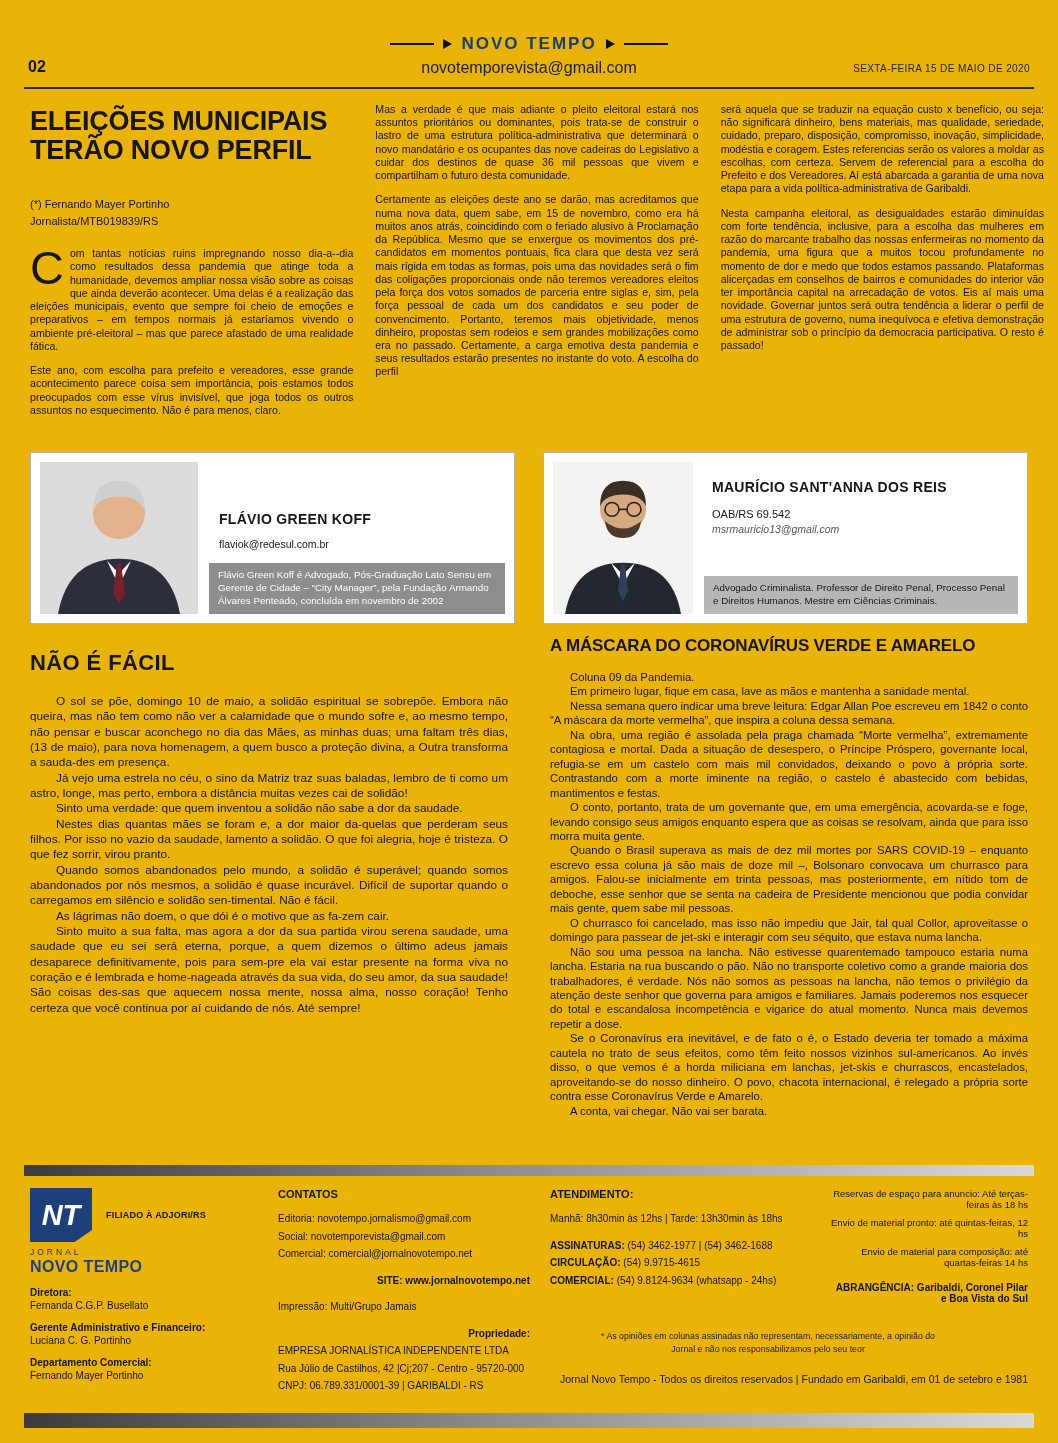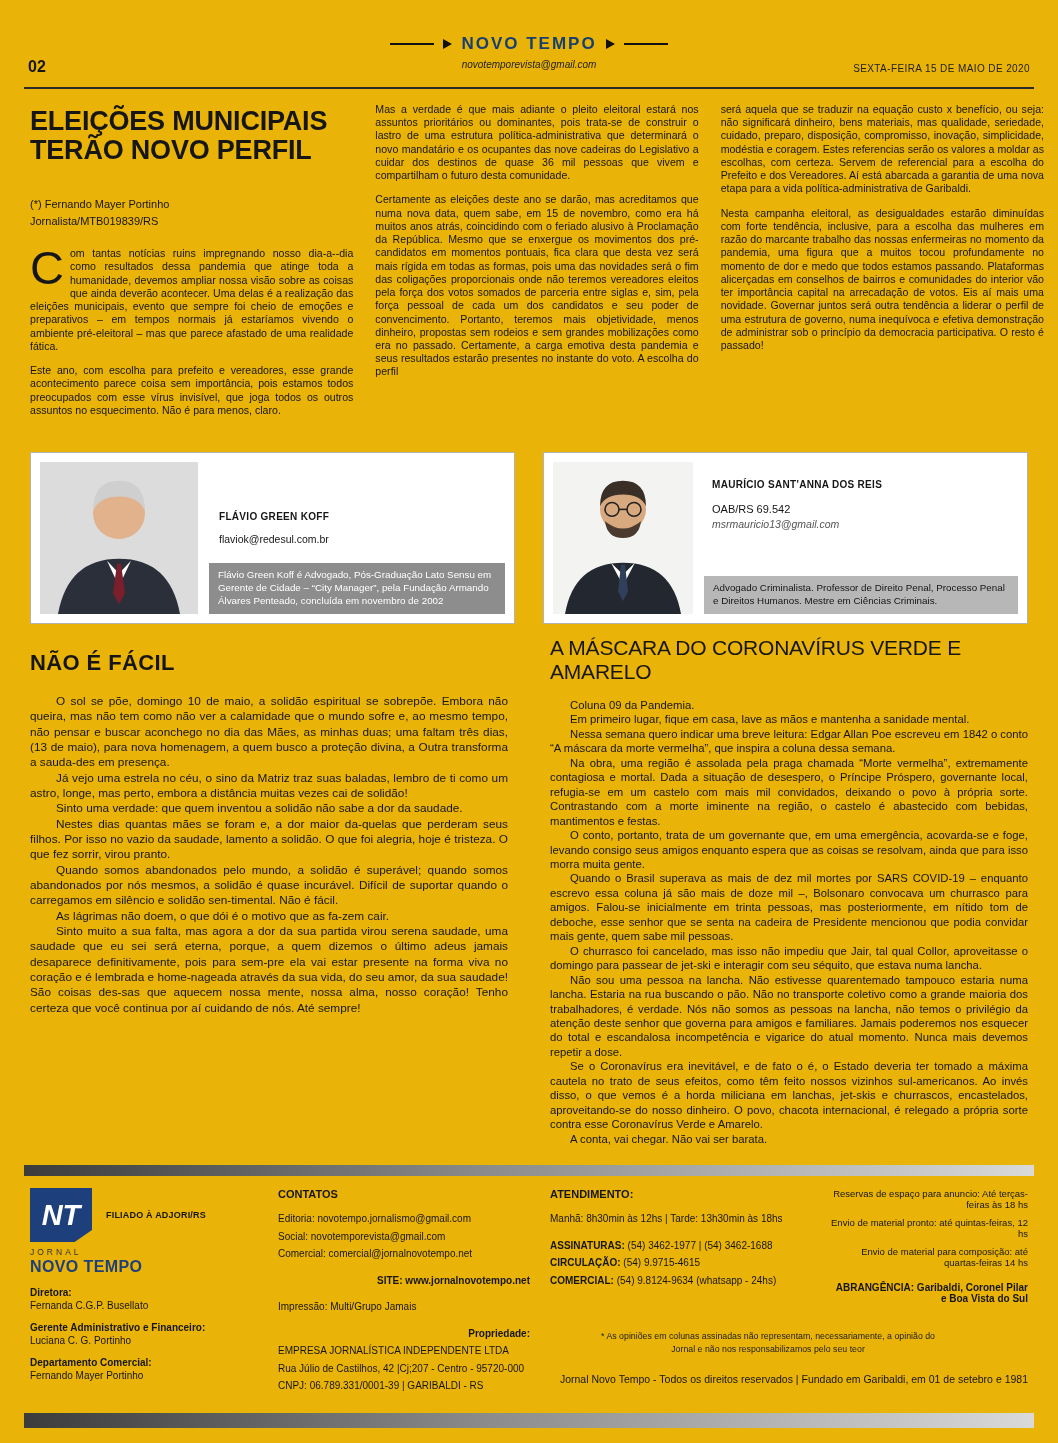--- a/index.html
+++ b/index.html
@@ -6,21 +6,21 @@
   .page{position:relative;width:1058px;height:1443px;margin:0 auto;background:#eab308;
         font-family:"Liberation Sans",sans-serif;color:#161616;overflow:hidden;}
 
   
   .masthead{position:absolute;top:0;left:0;right:0;height:92px;}
   .mast-center{position:absolute;top:34px;left:0;right:0;text-align:center;}
   .mast-title-row{display:flex;align-items:center;justify-content:center;gap:9px;}
   .mast-line{width:44px;height:2px;background:#111;}
   .tri-r{width:0;height:0;border-top:5px solid transparent;border-bottom:5px solid transparent;border-left:9px solid #111;}
   .mast-title{color:#17406f;font-weight:700;font-size:17px;letter-spacing:2px;}
-  .mast-email{font-size:10px;font-style:italic;margin-top:5px;color:#222;}
+  .mast-email{font-size:16px;margin-top:5px;color:#222;}
   .page-number{position:absolute;left:28px;top:58px;font-size:16px;font-weight:700;}
   .issue-date{position:absolute;right:28px;top:63px;font-size:10px;letter-spacing:.4px;color:#222;}
   .header-rule{position:absolute;left:24px;right:24px;top:87px;height:2px;background:#2b2b2b;}
 
   
   .article-elections{position:absolute;left:30px;right:14px;top:103px;height:346px;
                      display:flex;gap:22px;overflow:hidden;}
   .article-elections .col{flex:1;min-width:0;}
   .headline{font-size:27px;line-height:1.06;font-weight:700;letter-spacing:-.2px;margin:4px 0 32px;}
   .byline{font-size:11px;line-height:1.5;margin:0 0 18px;}
@@ -30,33 +30,33 @@
   
   .author-row{position:absolute;left:30px;right:30px;top:452px;height:172px;display:flex;gap:28px;}
   .author-box{flex:1;position:relative;border:1px solid #b3b3b3;background:#fff;}
   .photo{position:absolute;left:9px;top:9px;bottom:9px;}
   .photo svg{width:100%;height:100%;display:block;}
   .photo-flavio{width:158px;}
   .photo-mauricio{width:140px;}
   .ainfo{position:absolute;}
   .ainfo-flavio{left:188px;top:58px;}
   .ainfo-mauricio{left:168px;top:26px;}
-  .author-name{font-size:10px;font-weight:700;letter-spacing:.3px;}
+  .author-name{font-size:14px;font-weight:700;letter-spacing:.3px;}
   .author-email{font-size:10.5px;margin-top:11px;}
   .author-oab{font-size:11px;margin-top:13px;}
   .author-email-it{font-size:10.5px;font-style:italic;color:#555;margin-top:3px;}
   .caption{position:absolute;right:9px;bottom:9px;font-size:9.8px;line-height:1.32;padding:6px 9px;text-align:left;}
   .caption-flavio{left:178px;background:#8d8d8d;color:#fff;}
   .caption-mauricio{left:160px;background:#b7b7b7;color:#151515;}
 
   
   .bottom-articles{position:absolute;left:30px;right:30px;top:636px;height:522px;display:flex;gap:42px;overflow:hidden;}
   .bottom-articles article{flex:1;min-width:0;overflow:hidden;}
   .h-left{font-size:22px;font-weight:700;letter-spacing:.4px;margin:14px 0 18px;}
-  .h-right{font-size:21px;font-weight:400;letter-spacing:-.2px;margin:0 0 14px;}
+  .h-right{font-size:17px;font-weight:700;letter-spacing:-.2px;margin:0 0 14px;}
   .p-left{font-size:11.8px;line-height:1.3;text-indent:26px;text-align:justify;margin:0;}
   .p-right{font-size:11.3px;line-height:1.28;text-indent:20px;text-align:justify;margin:0;}
 
   
   .footer{position:absolute;left:0;right:0;top:1160px;height:283px;}
   .grad-bar{position:absolute;left:24px;right:24px;height:11px;
             background:linear-gradient(to right,#3c3c3c,#8a8a8a 45%,#d9d9d9);}
   .grad-top{top:5px;}
   .grad-bottom{top:253px;height:15px;}
   .footer-cols{position:absolute;left:30px;right:30px;top:28px;display:flex;gap:20px;}

